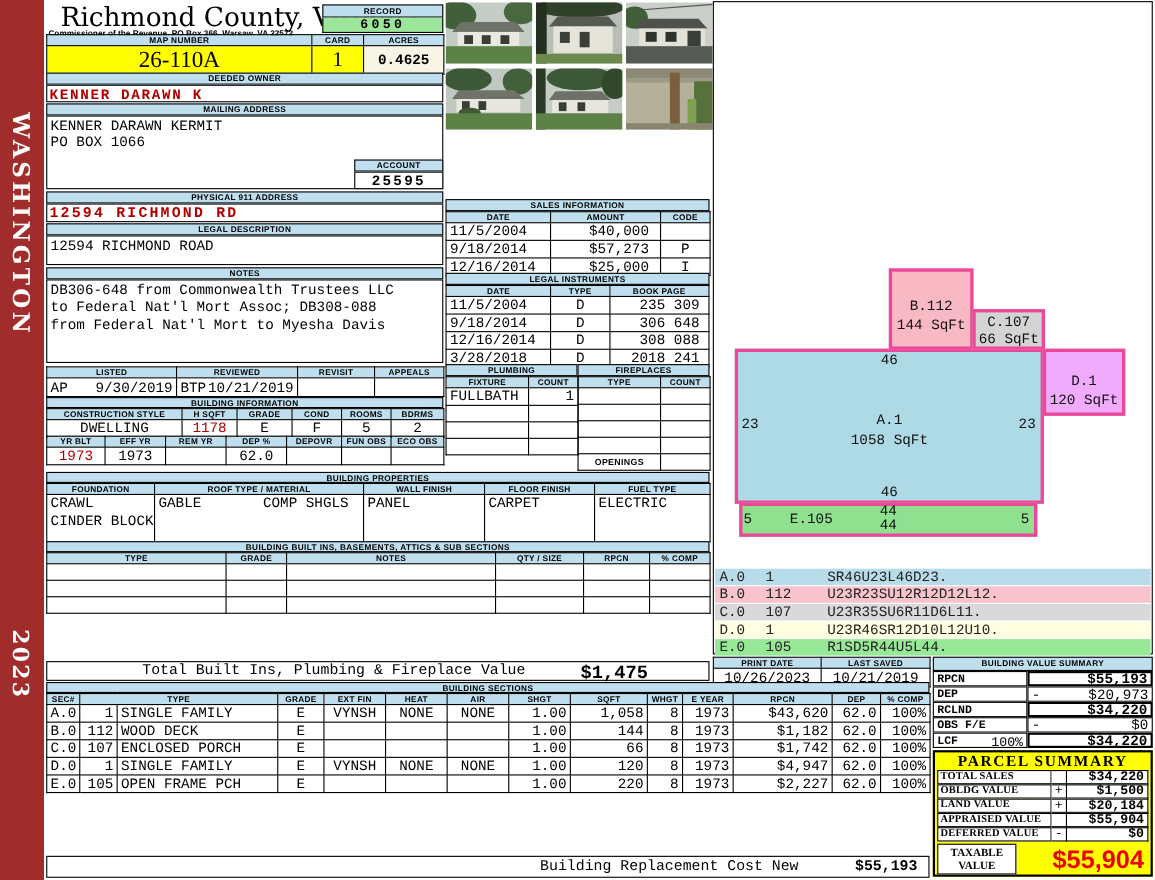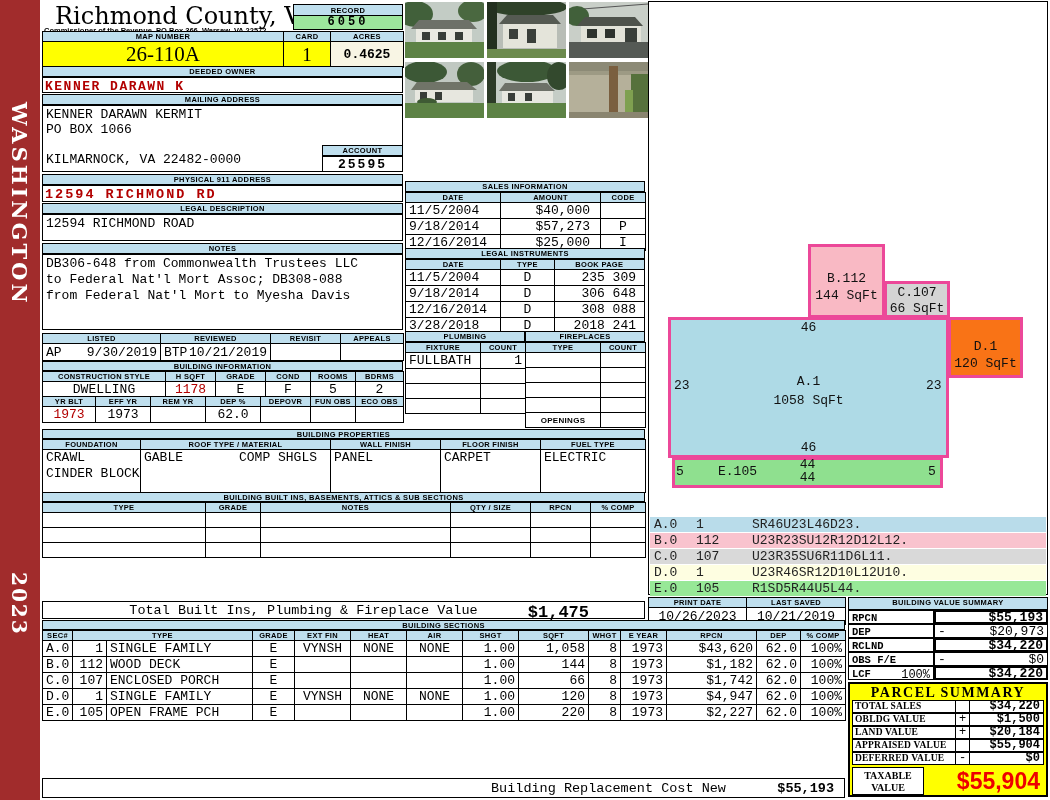--- a/index.html
+++ b/index.html
@@ -90,21 +90,20 @@
 
   <div class="abs bar" style="left:42px;top:66px;width:361px;height:11px;line-height:10px;">DEEDED OWNER</div>
   <div class="abs databox mono red" style="left:42px;top:77px;width:361px;height:16px;font-size:13px;letter-spacing:1.5px;padding:1px 2px;">KENNER DARAWN K</div>
 
   <div class="abs bar" style="left:42px;top:94px;width:361px;height:11px;line-height:10px;">MAILING ADDRESS</div>
   <div class="abs databox" style="left:42px;top:105px;width:361px;height:67px;">
     <div class="mono" style="font-size:13px;line-height:15px;padding:1px 3px;">
       <div>KENNER DARAWN KERMIT</div>
       <div>PO BOX 1066</div>
       <div>&nbsp;</div>
-      <div>KILMARNOCK, VA 22482-0000</div>
     </div>
   </div>
   <div class="abs bar" style="left:322px;top:145px;width:81px;height:11px;line-height:10px;">ACCOUNT</div>
   <div class="abs databox mono b c" style="left:322px;top:156px;width:81px;height:16px;font-size:13px;letter-spacing:2px;line-height:15px;">25595</div>
 
   <div class="abs bar" style="left:42px;top:174px;width:361px;height:11px;line-height:10px;">PHYSICAL 911 ADDRESS</div>
   <div class="abs databox mono red" style="left:42px;top:185px;width:361px;height:17px;font-size:13.5px;letter-spacing:2px;padding:1px 2px;">12594 RICHMOND RD</div>
 
   <div class="abs bar" style="left:42px;top:203px;width:361px;height:11px;line-height:10px;">LEGAL DESCRIPTION</div>
   <div class="abs databox mono" style="left:42px;top:214px;width:361px;height:27px;font-size:13px;padding:1px 3px;">12594 RICHMOND ROAD</div>
@@ -493,21 +492,21 @@
   <div class="abs databox" style="left:648px;top:1px;width:400px;height:594px;"></div>
   <div class="sk" style="left:668px;top:317px;width:281px;height:141px;background:#AEDAE6;"></div>
   <div class="sk" style="left:808px;top:244px;width:77px;height:74px;background:#F9B9C4;padding-top:23px;line-height:17px;">
     <div>B.112</div>
       <div>144 SqFt</div>
   </div>
   <div class="sk" style="left:884px;top:281px;width:66px;height:37px;background:#D4D4D4;padding-top:1px;line-height:16px;">
     <div>C.107</div>
       <div>66 SqFt</div>
   </div>
-  <div class="sk" style="left:948px;top:317px;width:75px;height:61px;background:#f97316;padding-top:18px;line-height:17px;">
+  <div class="sk" style="left:948px;top:317px;width:75px;height:61px;background:#f0abfc;padding-top:18px;line-height:17px;">
     <div>D.1</div>
       <div>120 SqFt</div>
   </div>
   <div class="sk" style="left:672px;top:457px;width:271px;height:31px;background:#8FE08F;"></div>
 
   <div class="dim" style="left:668px;top:320px;width:281px;text-align:center;">46</div>
   <div class="dim" style="left:674px;top:378px;">23</div>
   <div class="dim" style="left:926px;top:378px;">23</div>
   <div class="dim" style="left:668px;top:374px;width:281px;text-align:center;">A.1</div>
   <div class="dim" style="left:668px;top:393px;width:281px;text-align:center;">1058 SqFt</div>

